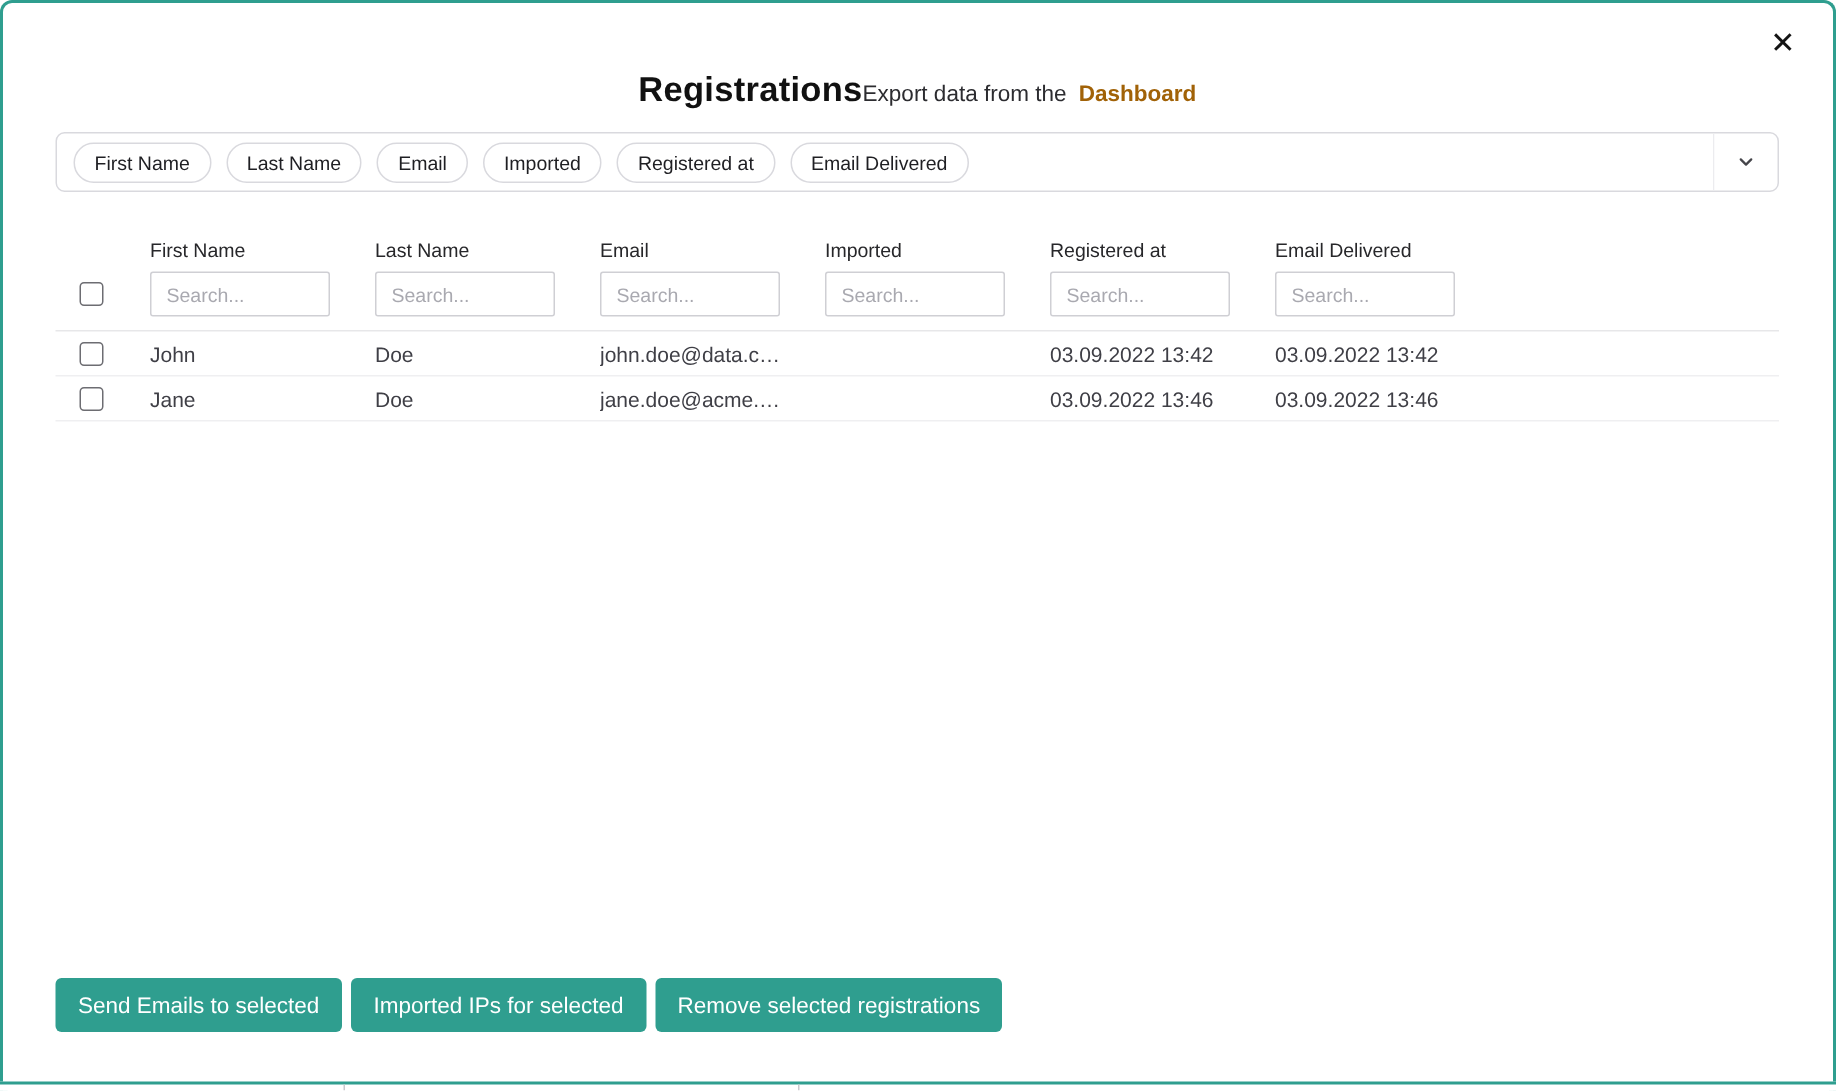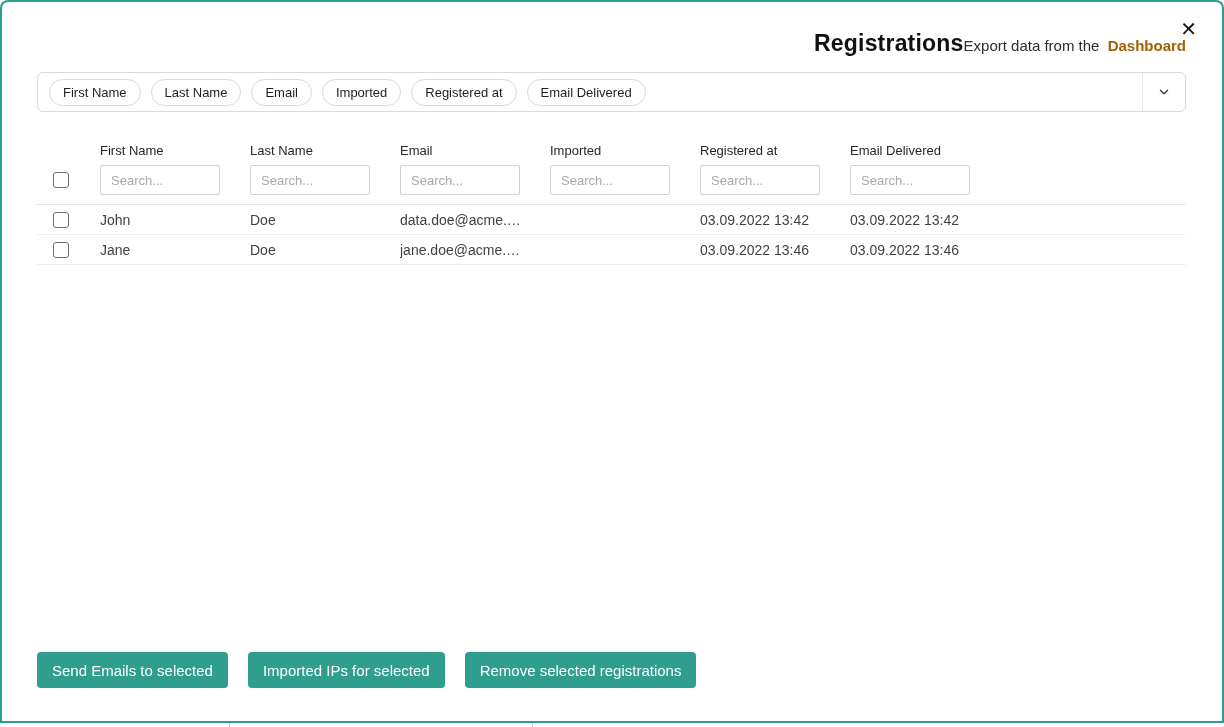--- a/index.html
+++ b/index.html
@@ -22,22 +22,22 @@
     border:2px solid var(--teal);border-bottom:none;
     border-radius:8px 8px 0 0;
   }
   .close-btn{
     position:absolute;top:13px;right:21px;
     font-size:20px;line-height:1;color:#141414;
     background:none;border:none;cursor:pointer;padding:4px;
     font-family:"Liberation Sans", sans-serif;
   }
   .header-row{
-    display:flex;justify-content:flex-end;align-items:baseline;
-    margin:28px 36px 0 35px;
+    display:flex;justify-content:center;align-items:baseline;
+    margin:44px 36px 0 35px;
   }
   .page-title{
     font-size:23px;font-weight:700;letter-spacing:.2px;color:#111;
   }
   .export-hint{
     font-size:15px;color:#2c2c30;
   }
   .export-link{
     font-weight:700;color:#a16207;cursor:pointer;margin-left:4px;
   }
@@ -88,21 +88,21 @@
     width:16px;height:16px;margin:0;
     border:1.5px solid #6d6d72;border-radius:3px;background:#fff;cursor:pointer;
   }
   .trow{
     height:30px;
     border-bottom:1px solid #efeff1;
     font-size:14px;color:var(--text-mid);
   }
   .cell{white-space:nowrap;overflow:hidden;text-overflow:ellipsis;padding-right:25px;}
   .actions{
-    position:absolute;left:35px;bottom:39px;display:flex;gap:20px;border-radius:17px;
+    position:absolute;left:35px;bottom:39px;display:flex;gap:6px;border-radius:17px;
   }
   .action-btn{
     background:var(--teal);color:#fff;border:none;border-radius:4px;
     font-size:15px;padding:0 15px;height:36px;cursor:pointer;
     font-family:"Liberation Sans", sans-serif;
   }
   .bottom-strip{
     position:absolute;left:-2px;right:-2px;bottom:0;height:6px;
     background:#fff;border-top:2px solid var(--teal);
   }
@@ -172,21 +172,21 @@
         <input class="search-input" placeholder="Search..." style="">
       </div>
     </div>
 
     <div class="grid-row trow">
       <div class="row-cb-cell">
         <input type="checkbox" class="checkbox" style="">
       </div>
       <div class="cell">John</div>
       <div class="cell">Doe</div>
-      <div class="cell">data.doe@acme.com</div>
+      <div class="cell">john.doe@data.com</div>
       <div class="cell"></div>
       <div class="cell">03.09.2022 13:42</div>
       <div class="cell">03.09.2022 13:42</div>
     </div>
 
     <div class="grid-row trow">
       <div class="row-cb-cell">
         <input type="checkbox" class="checkbox" style="">
       </div>
       <div class="cell">Jane</div>

